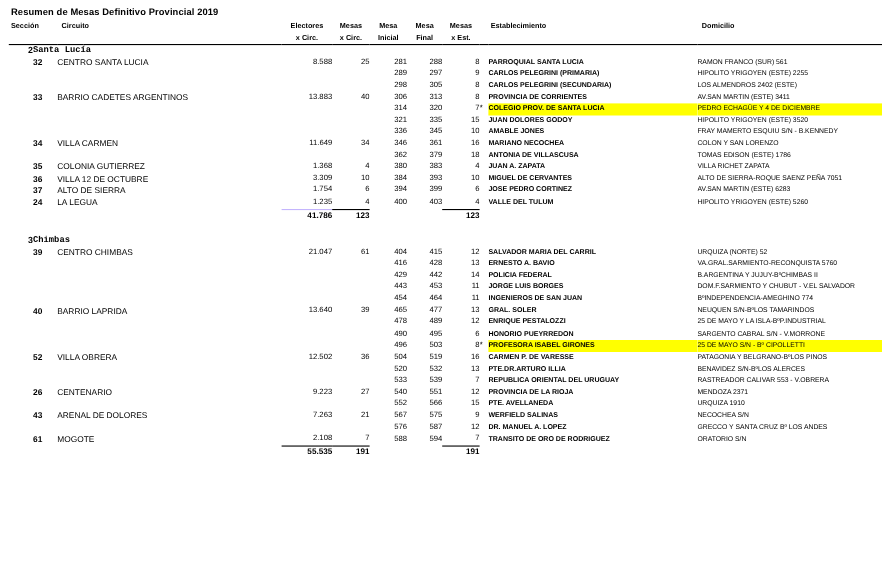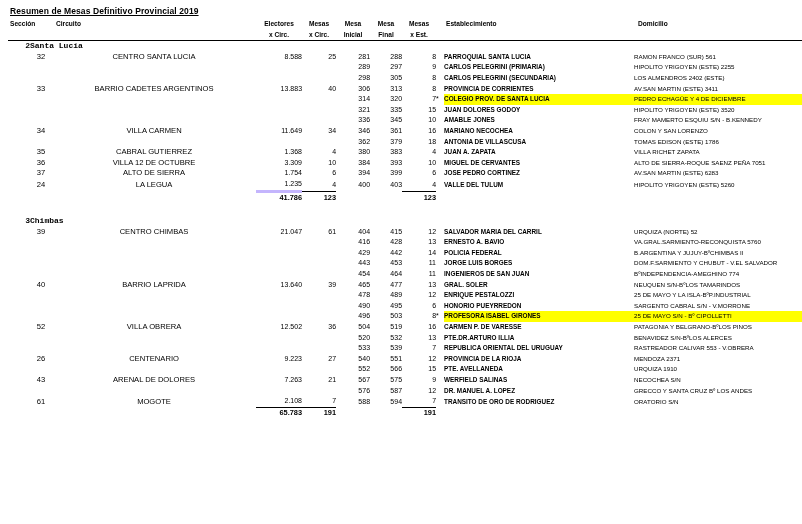--- a/index.html
+++ b/index.html
@@ -17,21 +17,20 @@
   .page {
     position: relative;
     width: 802px;
     height: 524px;
     box-sizing: border-box;
     padding: 6px 8px 0 8px;
   }
   .doc-title {
     font-size: 8.5px;
     font-weight: bold;
-    text-decoration: underline;
     margin: 0 0 3px 2px;
     letter-spacing: 0.1px;
   }
   table.main {
     border-collapse: collapse;
     width: 786px;
     table-layout: fixed;
     font-size: 7px;
   }
   table.main td, table.main th {
@@ -73,30 +72,29 @@
     text-align: right;
     padding-right: 4px;
   }
   .seccion-name {
     font-weight: bold;
     font-size: 8px;
     padding-left: 2px;
     font-family: Liberation Mono, monospace;
   }
   .circ-num {
-    font-weight: normal;
+    font-weight: bold;
     font-size: 7.6px;
-    text-align: center;
+    text-align: left;
     padding-right: 5px;
     margin-top: 27px;
   }
   .circ-name {
     font-size: 7.6px;
     padding-left: 4px;
-    text-align: center;
   }
   .estab {
     font-weight: bold;
     font-size: 6.4px;
     padding-left: 2px;
   }
   .domic {
     font-size: 6.2px;
     padding-left: 4px;
   }
@@ -288,21 +286,21 @@
           <td class="numc">362</td>
           <td class="numc">379</td>
           <td class="numc">18</td>
           <td class="ast"></td>
           <td class="estab">ANTONIA DE VILLASCUSA</td>
           <td class="domic">TOMAS EDISON (ESTE) 1786</td>
         </tr>
         <tr>
           <td></td>
           <td class="circ-num">35</td>
-          <td class="circ-name" colspan="2">CABRAL GUTIERREZ</td>
+          <td class="circ-name" colspan="2">COLONIA GUTIERREZ</td>
           <td class="numc">1.368</td>
           <td class="numc">4</td>
           <td class="numc">380</td>
           <td class="numc">383</td>
           <td class="numc">4</td>
           <td class="ast"></td>
           <td class="estab">JUAN A. ZAPATA</td>
           <td class="domic">VILLA RICHET ZAPATA</td>
         </tr>
         <tr>
@@ -341,21 +339,21 @@
           <td class="numc">403</td>
           <td class="numc">4</td>
           <td class="ast"></td>
           <td class="estab">VALLE DEL TULUM</td>
           <td class="domic">HIPOLITO YRIGOYEN (ESTE) 5260</td>
         </tr>
         <tr class="totals">
           <td></td>
           <td></td>
           <td colspan="2"></td>
-          <td class="numc" style="border-top:3px solid #c4b5fd;">41.786</td>
+          <td class="numc" style="border-top:1px solid #c4b5fd;">41.786</td>
           <td class="numc" style="border-top:1px solid #000;">123</td>
           <td></td>
           <td></td>
           <td class="numc" style="border-top:1px solid #000;">123</td>
           <td></td>
           <td></td>
           <td></td>
         </tr>
         <tr class="spacer-row">
           <td colspan="12"></td>
@@ -590,21 +588,21 @@
           <td class="numc">594</td>
           <td class="numc">7</td>
           <td class="ast"></td>
           <td class="estab">TRANSITO DE ORO DE RODRIGUEZ</td>
           <td class="domic">ORATORIO S/N</td>
         </tr>
         <tr class="totals">
           <td></td>
           <td></td>
           <td colspan="2"></td>
-          <td class="numc" style="border-top:1px solid #000;">65.783</td>
+          <td class="numc" style="border-top:1px solid #000;">55.535</td>
           <td class="numc" style="border-top:1px solid #000;">191</td>
           <td></td>
           <td></td>
           <td class="numc" style="border-top:1px solid #000;">191</td>
           <td></td>
           <td></td>
           <td></td>
         </tr>
       </tbody>
   </table>

